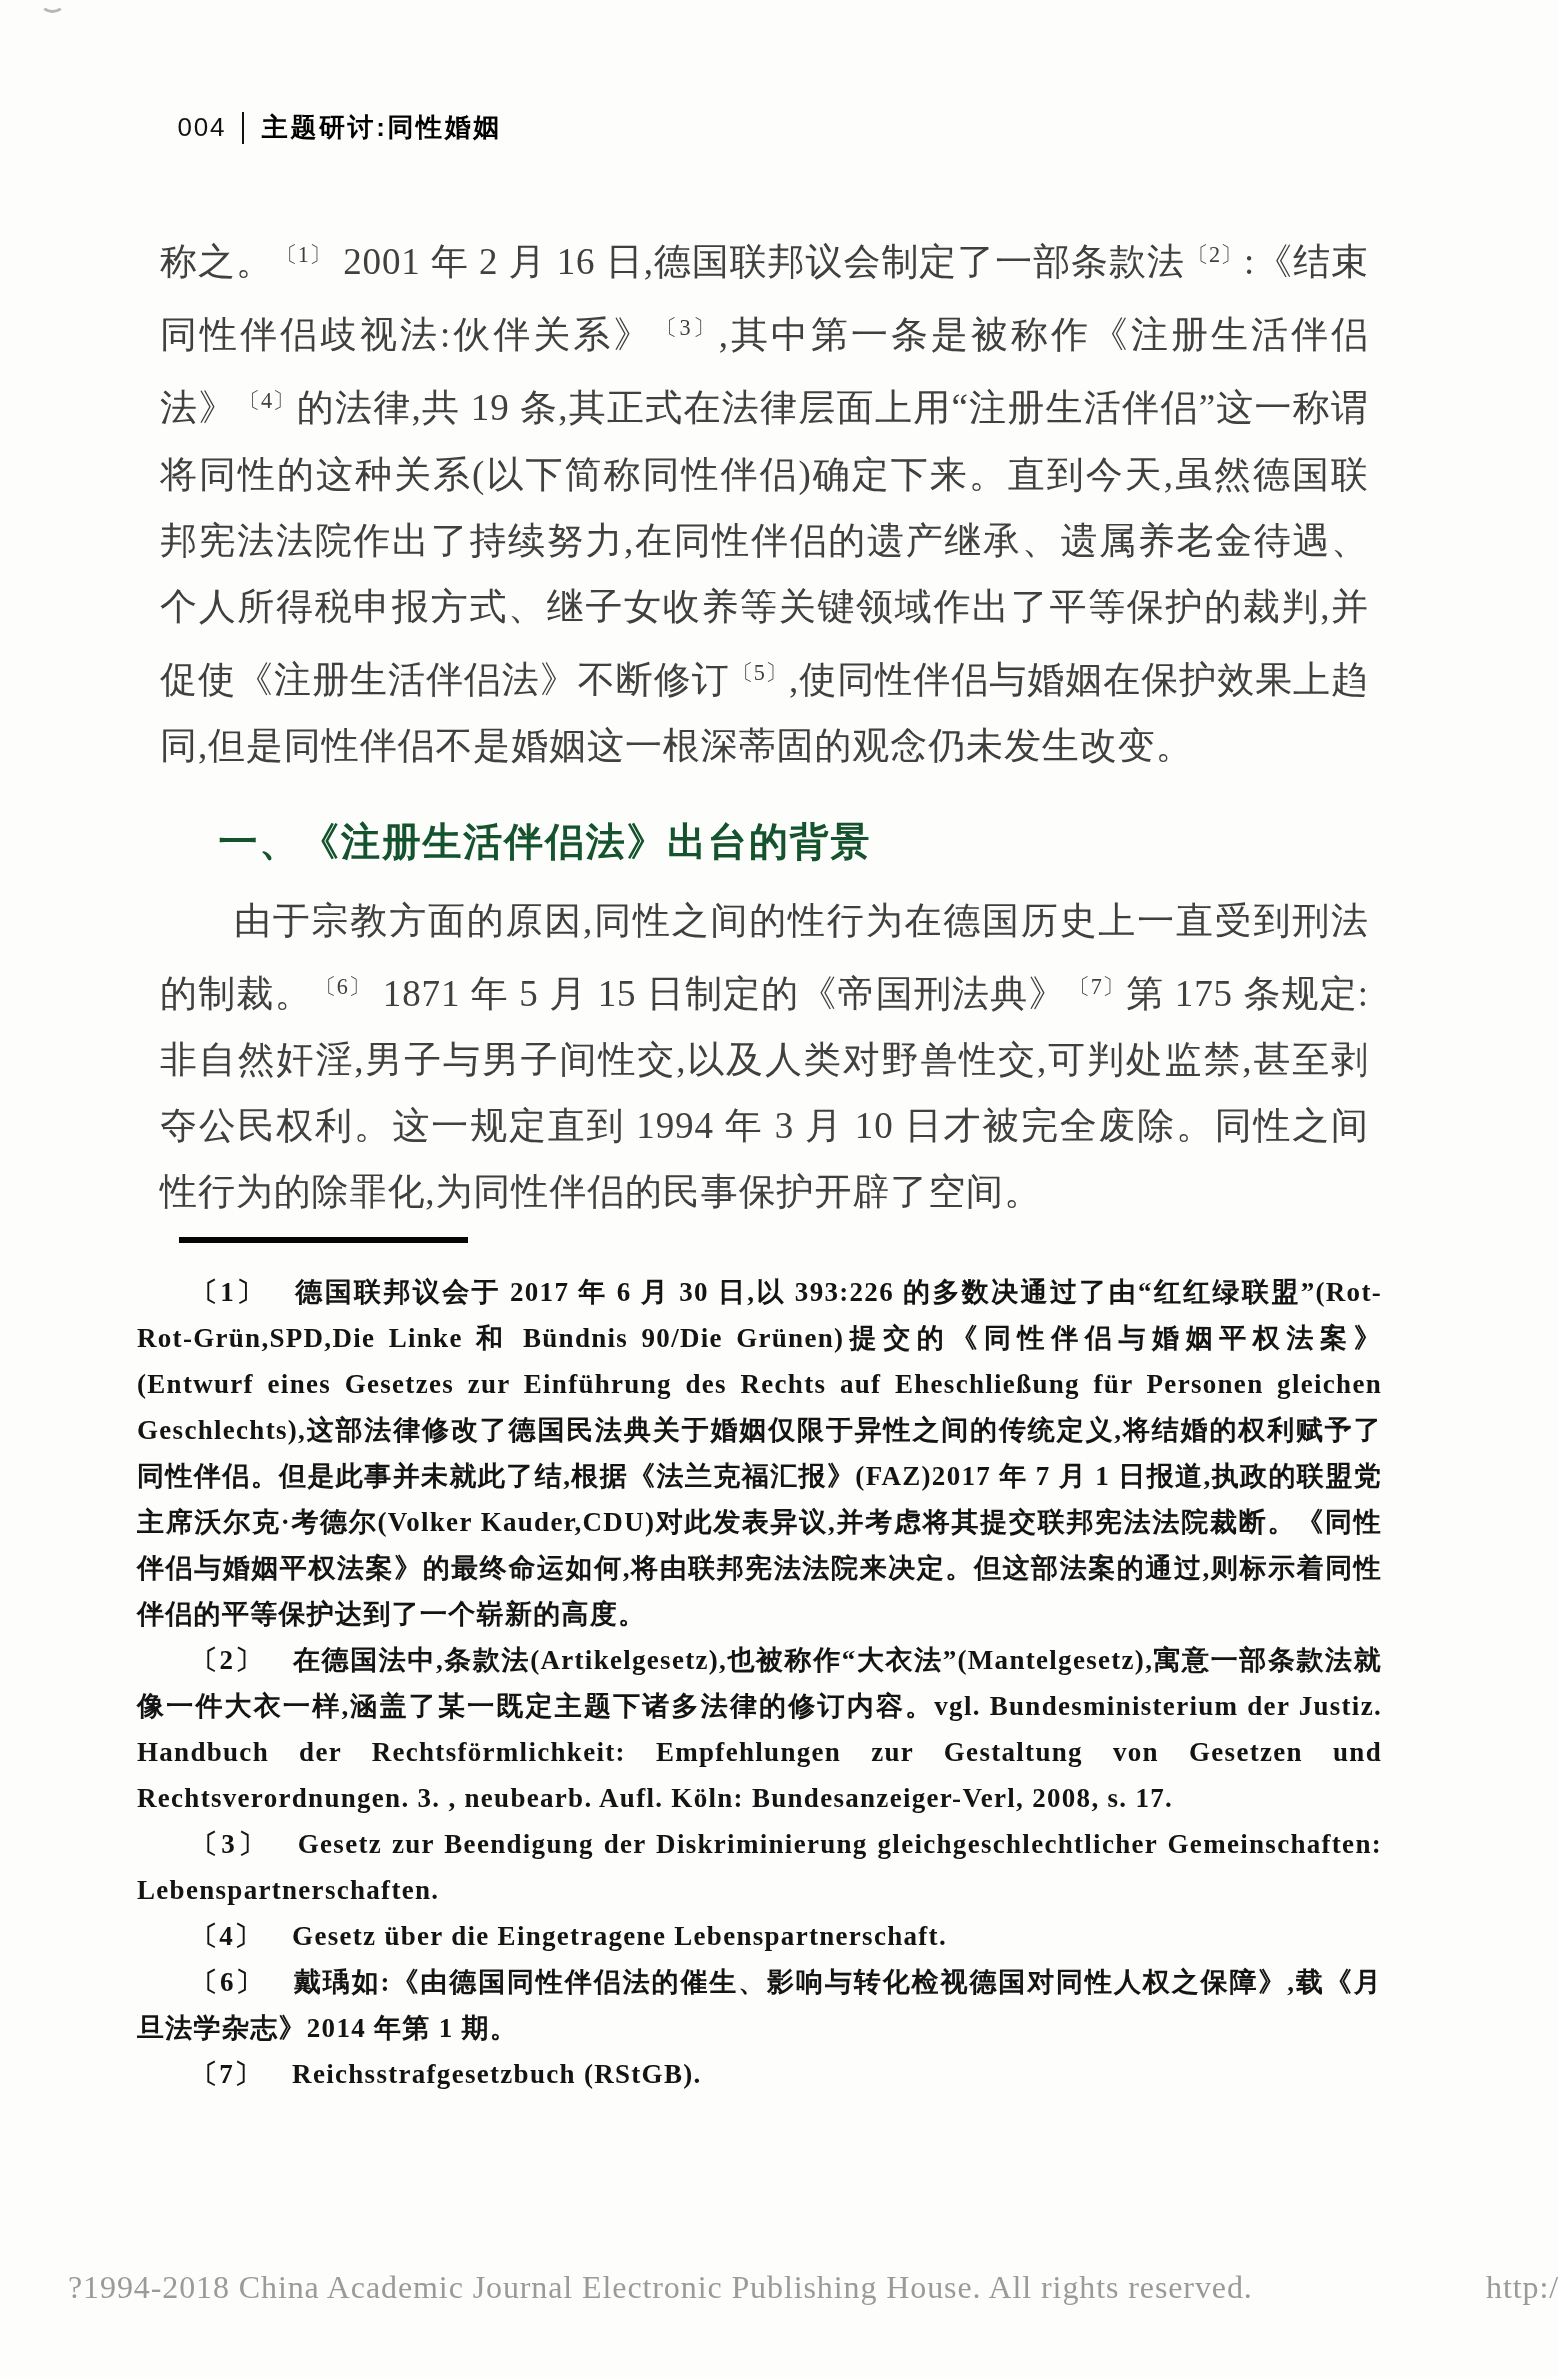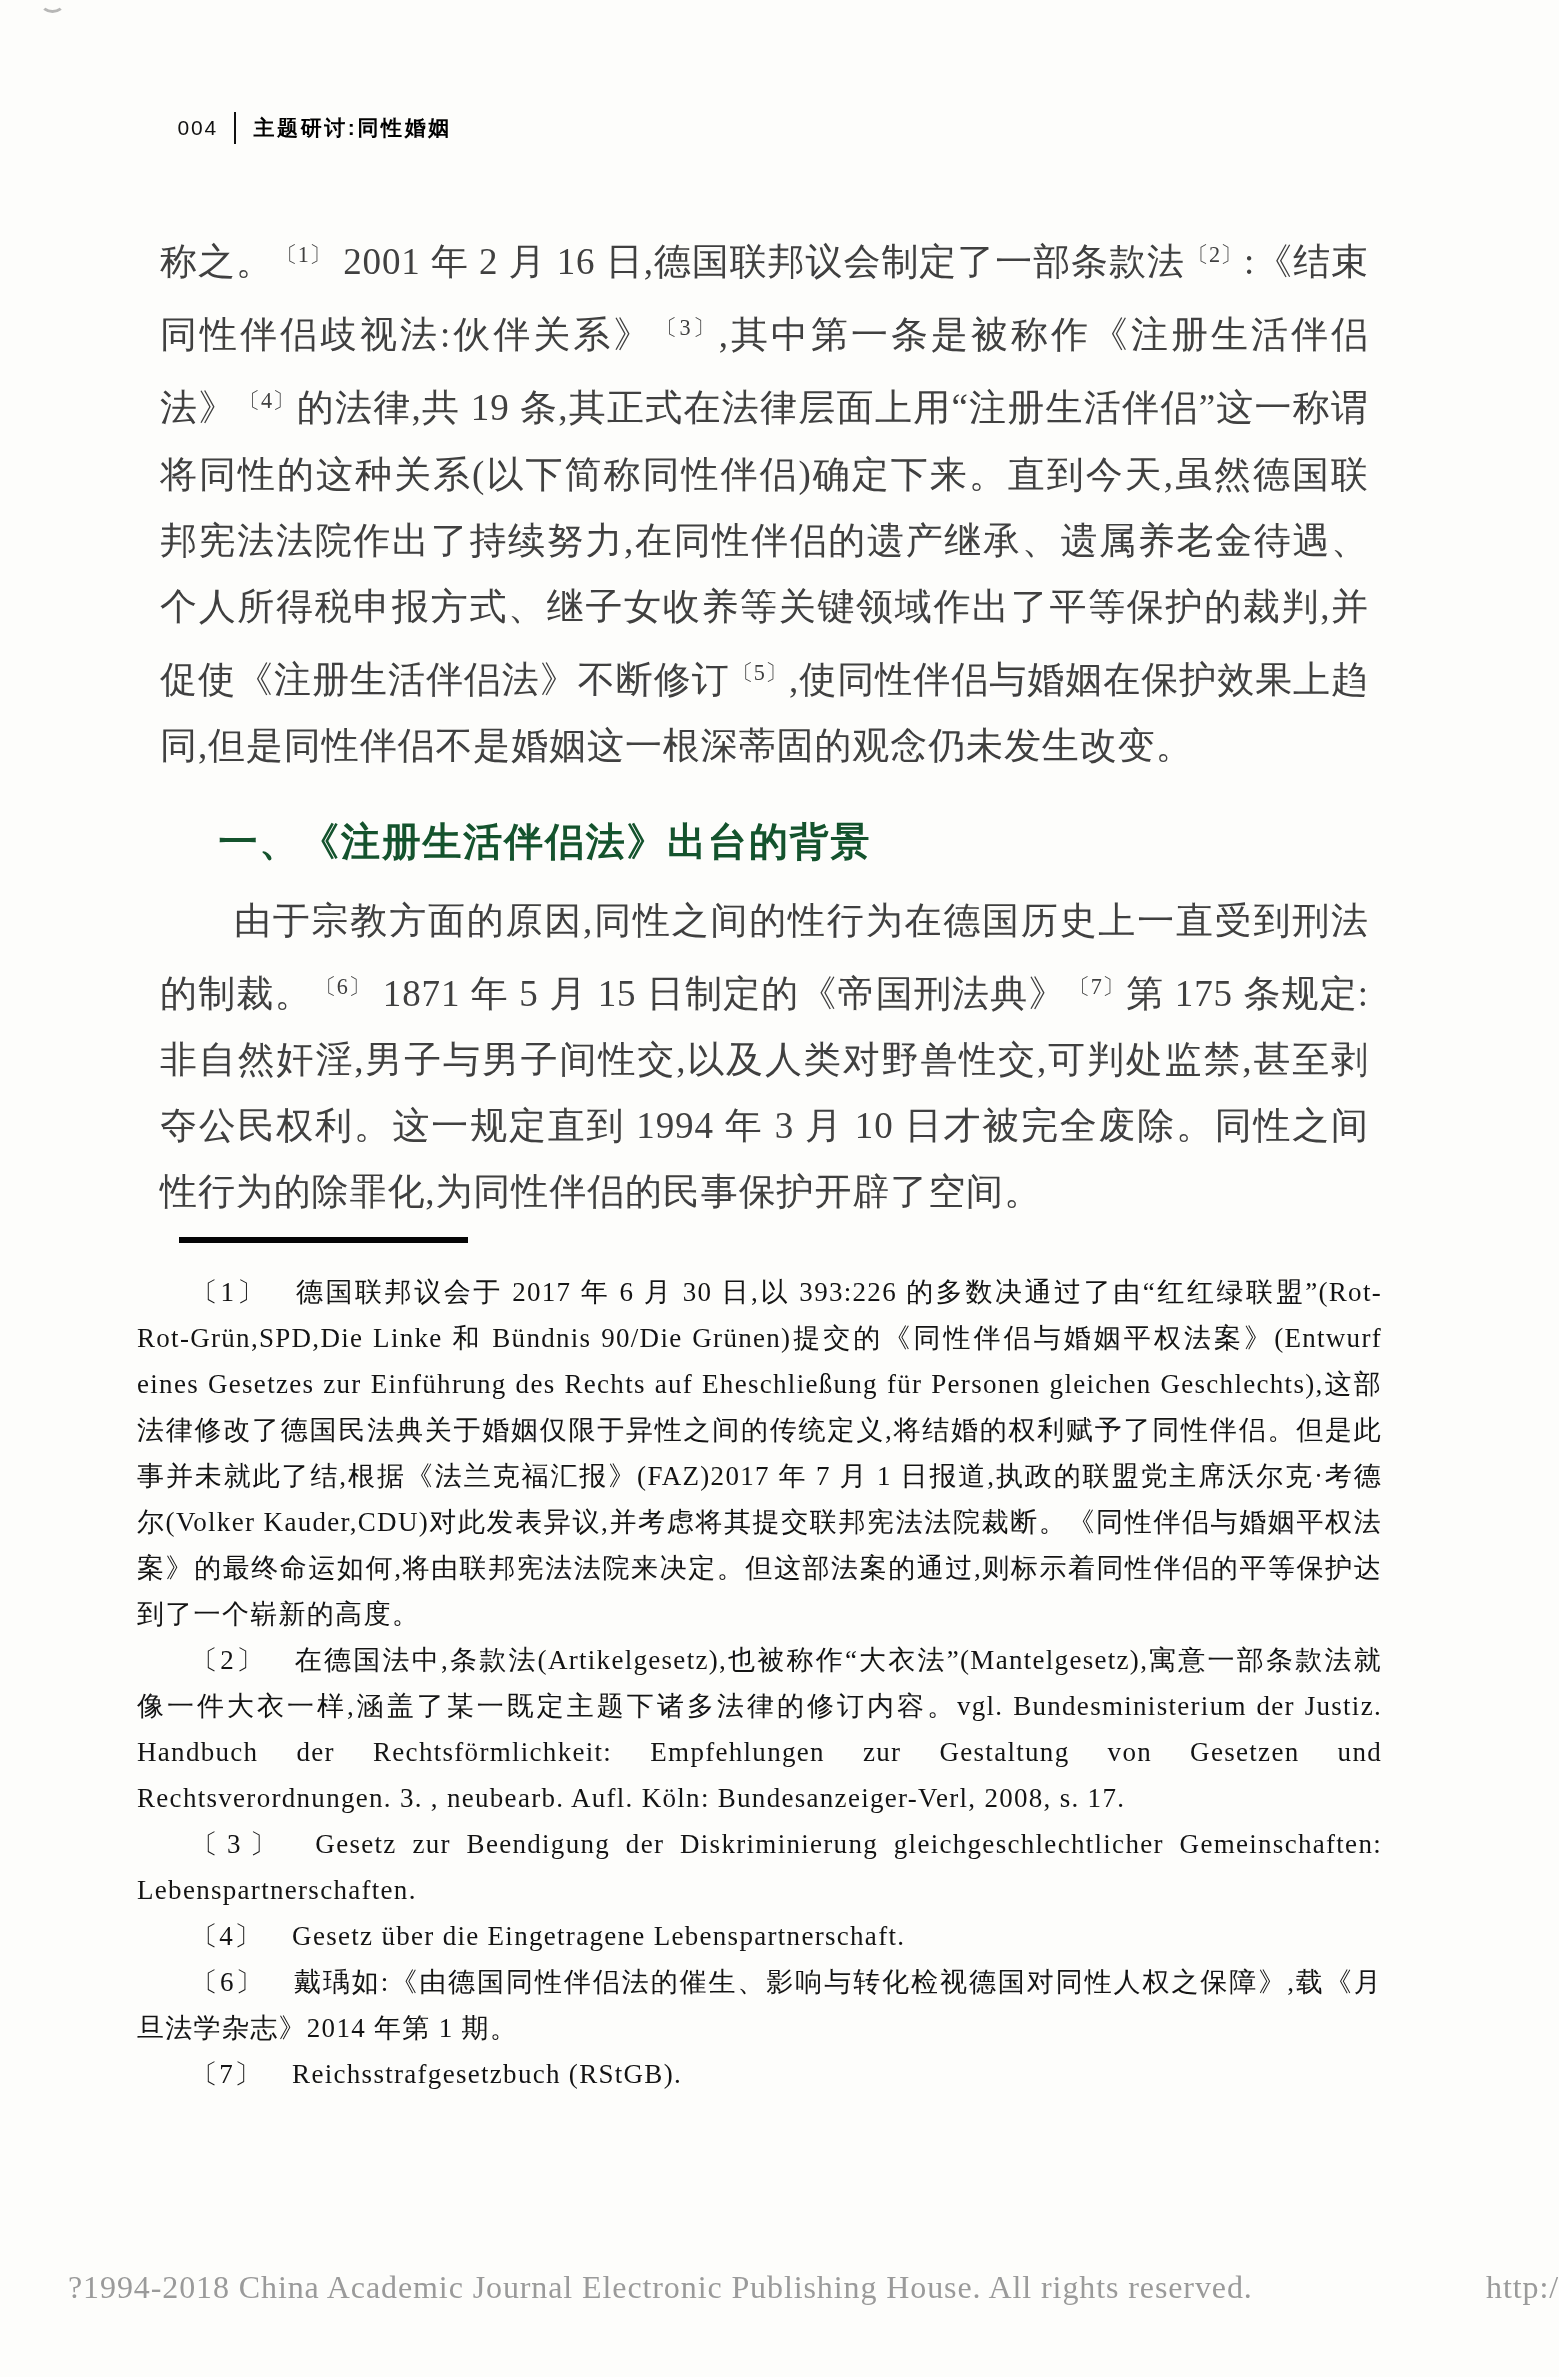--- a/index.html
+++ b/index.html
@@ -20,21 +20,21 @@
     border-color: transparent transparent #9a9a9a transparent;
     border-radius: 50%;
     opacity: .7;
   }
   .content { padding: 0 191px 0 160px; }
 
   header.page-header {
     padding-top: 110px;
     display: flex;
     align-items: center;
-    font-size: 21px;
+    font-size: 26px;
     line-height: 35px;
     margin-left: 17.5px;
   }
   .pagenum {
     font-family: "Liberation Sans", "DejaVu Sans", sans-serif;
     letter-spacing: 1.8px;
     color: #111;
   }
   .hdr-divider {
     display: inline-block;
@@ -80,20 +80,21 @@
     height: 5.3px;
     background: #050505;
     width: 289px;
     margin: 12.3px 0 0 19px;
   }
   section.footnotes {
     margin: 26px -13px 0 -23px;
     font-size: 27px;
     line-height: 46px;
     letter-spacing: 1.3px;
+    font-weight: bold;
   }
   p.footnote {
     margin: 0;
     text-indent: 2em;
     text-align: justify;
     color: #141414;
   }
   .fn-marker { margin-right: 1.1em; }
 
   footer.copyright-footer {

